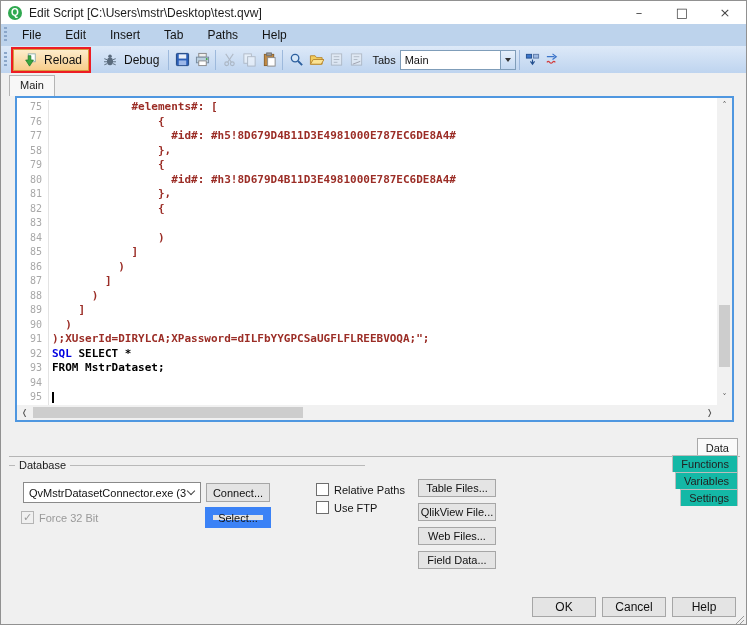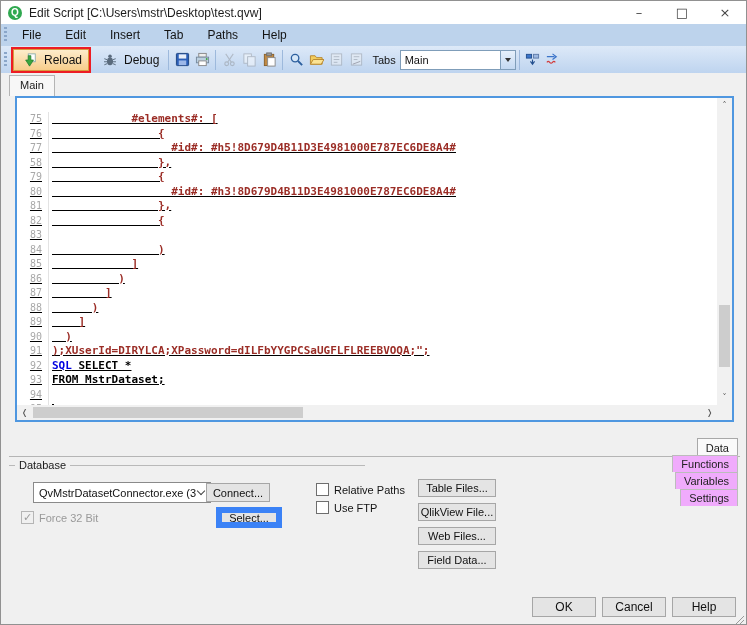--- a/index.html
+++ b/index.html
@@ -43,57 +43,57 @@
   .combo-tb .arrow-btn { width:15px; height:18px; background:linear-gradient(#e6f0fb,#c3d8f1);
     border-left:1px solid #7f9db9; display:flex; align-items:center; justify-content:center; }
   .tri-down { width:0; height:0; border-left:3px solid transparent; border-right:3px solid transparent;
     border-top:4px solid #333; }
   
   .maintab { position:absolute; top:74px; left:8px; height:21px; background:#f7f7f7;
     border:1px solid #b4b4b4; border-bottom:none; padding:3px 10px 0 10px; font-size:11px; color:#222; }
   
   .editor { position:absolute; top:95px; left:14px; width:719px; height:326px;
     background:#fff; border:2px solid #4f97e0; }
-  .code-area { position:absolute; top:0; left:0; right:15px; bottom:15px; overflow:hidden; padding-top:14px;text-decoration:underline; }
+  .code-area { position:absolute; top:0; left:0; right:15px; bottom:15px; overflow:hidden; padding-top:2px; }
   .line { display:flex; height:14.5px; line-height:14.5px;
     font-family:"DejaVu Sans Mono", monospace; font-size:11px; }
   .ln { width:32px; min-width:32px; text-align:right; padding-right:6px; color:#a8a8a8;
     border-right:1px solid #e3e3e3; font-size:10px; }
   .lt { white-space:pre; padding-left:3px; font-weight:bold; }
   .str { color:#9b2d26; }
   .kw { color:#0000e0; }
   .txt { color:#000; }
   .caret { display:inline-block; width:2px; height:11px; background:#000; vertical-align:middle; }
   .vscroll { position:absolute; top:0; right:0; width:15px; bottom:15px; background:#f1f1f1; }
   .hscroll { position:absolute; left:0; bottom:0; height:15px; right:15px; background:#f1f1f1; }
   .sb-corner { position:absolute; right:0; bottom:0; width:15px; height:15px; background:#f1f1f1; }
   .sb-arrow { position:absolute; width:15px; height:15px; color:#555; font-size:8px;
     display:flex; align-items:center; justify-content:center; font-family:"DejaVu Sans", sans-serif; }
   .vthumb { position:absolute; left:2px; right:2px; top:207px; height:62px; background:#cdcdcd; }
   .hthumb { position:absolute; top:2px; bottom:2px; left:16px; width:270px; background:#cdcdcd; }
   
   .btabs { position:absolute; top:437px; left:8px; width:731px; height:19px;
     border-bottom:1px solid #b5b5b5; display:flex; align-items:flex-end;flex-direction:column; }
   .btab { font-size:11px; color:#222; border:1px solid #bcbcbc; border-bottom:none;
-    background:#f0abfc; padding:2px 8px 2px 8px; margin-right:2px; height:17px; }
+    background:#14b8a6; padding:2px 8px 2px 8px; margin-right:2px; height:17px; }
   .btab.active { background:#fafafa; height:19px; margin-bottom:-1px; border-color:#a8a8a8;
     padding-top:3px; }
   
   .group { position:absolute; border-top:1px solid #b9b9b9; }
   .group-label { position:absolute; top:-7px; left:6px; background:#f0f0f0; padding:0 4px;
     font-size:11px; color:#1a1a1a; }
   
   .combo { position:absolute; height:21px; background:#fff; border:1px solid #8a8a8a;
     display:flex; align-items:center; }
   .combo .val { flex:1; font-size:11px; color:#111; padding-left:5px; white-space:nowrap; overflow:hidden; }
   .chev { width:6px; height:6px; border-right:1px solid #444; border-bottom:1px solid #444;
     transform:rotate(45deg); margin:-3px 6px 0 2px; }
   .btn { position:absolute; background:#e4e4e4; border:1px solid #a6a6a6; font-size:11px;
     color:#111; display:flex; align-items:center; justify-content:center; }
-  .btn.focused { border:6px solid #3b82f6;margin-left:11px; }
+  .btn.focused { border:8px solid #3b82f6; }
   .chk-row { position:absolute; display:flex; align-items:center; gap:5px; font-size:11px; color:#141414; }
   .chk { width:13px; height:13px; background:#fff; border:1px solid #6e6e6e;
     display:flex; align-items:center; justify-content:center; font-size:11px; }
   .chk-row.disabled { color:#9a9a9a; }
   .chk-row.disabled .chk { background:#f0f0f0; border-color:#b5b5b5; color:#9a9a9a; }
   .file-btns { position:absolute; top:478px; left:417px; width:78px; display:flex;
     flex-direction:column; gap:6px; }
   .fbtn { height:18px; background:#e4e4e4; border:1px solid #a6a6a6; font-size:11px; color:#111;
     display:flex; align-items:center; justify-content:center; }
   
@@ -361,21 +361,21 @@
   <div class="btabs">
       <div class="btab active">Data</div>
       <div class="btab">Functions</div>
       <div class="btab">Variables</div>
       <div class="btab">Settings</div>
     </div>
 
   <div class="group" style="top:464px; left:8px; width:356px; height:70px;">
     <span class="group-label">Database</span>
   </div>
-  <div class="combo" style="top:481px; left:32px; width:178px;">
+  <div class="combo" style="top:481px; left:22px; width:178px;">
     <span class="val">QvMstrDatasetConnector.exe (3</span>
     <span class="chev"></span>
   </div>
   <div class="btn" style="top:482px; left:205px; width:64px; height:19px;">
     <span>Connect...</span>
   </div>
   <div class="btn focused" style="top:506px; left:204px; width:66px; height:21px;">
     <span>Select...</span>
   </div>
   <div class="chk-row disabled" style="top:510px; left:20px;">

